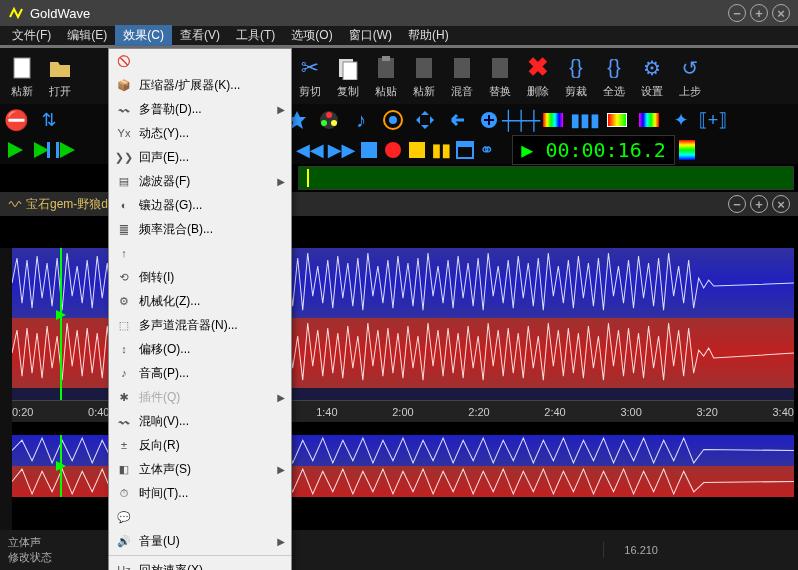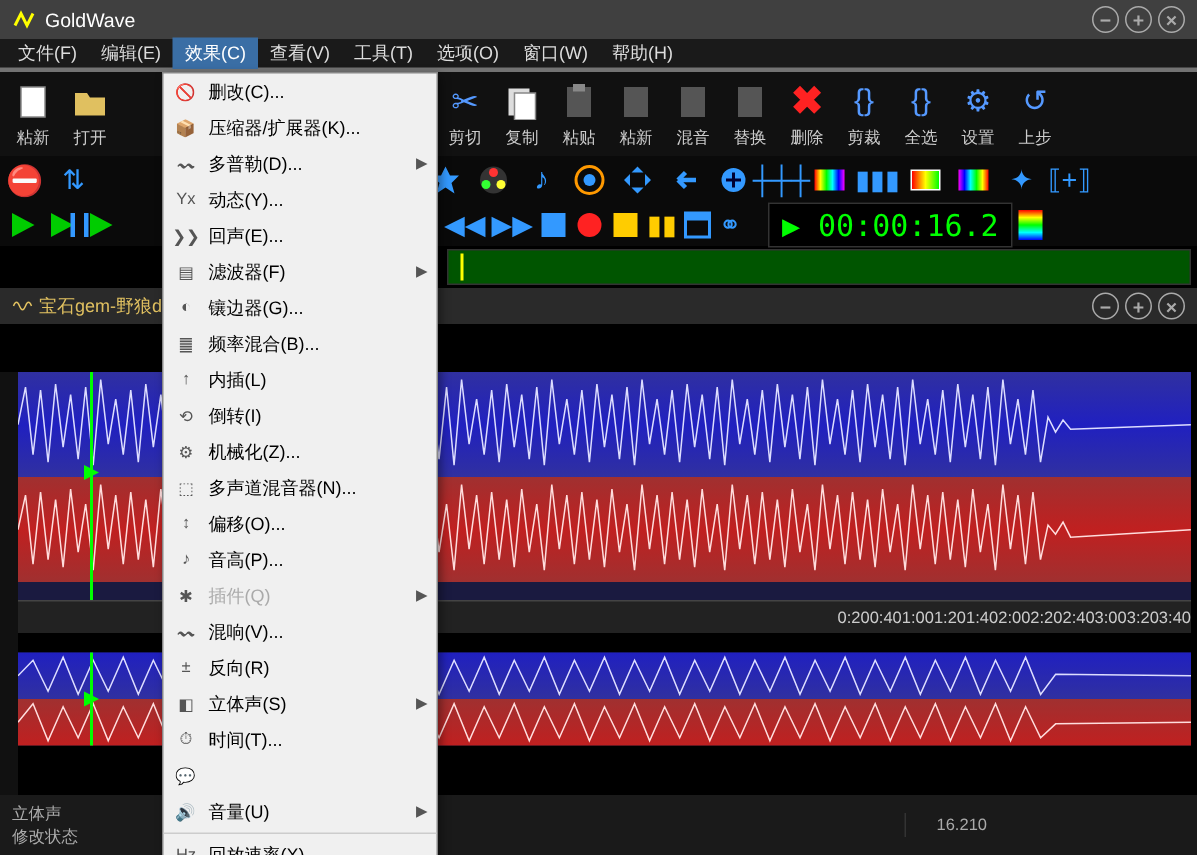--- a/index.html
+++ b/index.html
@@ -26,21 +26,21 @@
 .dd-icon { width: 18px; height: 18px; display: flex; align-items: center; justify-content: center; font-size: 11px; color: #555; }
 .dd-label { flex: 1; }
 .dd-arrow { color: #555; font-size: 10px; }
 .dd-sep { height: 1px; background: #ccc; margin: 2px 0; }
 .doc-title { height: 24px; background: #2a2a2a; display: flex; align-items: center; padding: 0 8px; }
 .doc-title-txt { flex: 1; color: #e0c060; font-size: 12px; }
 .wave-area { background: #1a1a40; position: relative; height: 152px; }
 .wave-top { height: 70px; background: linear-gradient(180deg, #3030a0 0%, #2020c0 50%, #3030a0 100%); position: relative; overflow: hidden; }
 .wave-bot { height: 70px; background: linear-gradient(180deg, #a03030 0%, #c02020 50%, #a03030 100%); position: relative; overflow: hidden; }
 .wave-noise { position: absolute; inset: 0; }
-.timeline { height: 22px; background: #222; display: flex; align-items: center; justify-content: flex-end; color: #ccc; font-size: 11px; border-top: 1px solid #444; }
+.timeline { height: 22px; background: #222; display: flex; align-items: center; justify-content: space-between; color: #ccc; font-size: 11px; border-top: 1px solid #444; }
 .play-cursor { position: absolute; top: 0; bottom: 0; width: 2px; background: #0f0; left: 48px; }
 .status-bar { position: absolute; bottom: 0; left: 0; right: 0; height: 40px; background: #1a1a1a; display: flex; align-items: center; font-size: 11px; color: #aaa; }
 .status-left { width: 110px; padding: 2px 8px; border-right: 2px solid #b91c1c; }
 .status-mid { flex: 1; padding: 2px 8px; }
 .status-time { padding: 2px 20px; border-left: 1px solid #333; }
 .timer-display { font-family: monospace; font-size: 20px; color: #0f0; background: #000; padding: 2px 8px; border: 1px solid #333; }
 svg { display: block; }
 .wave-mini-area { background: #1a1a40; position: absolute; left: 12px; right: 4px; top: 435px; height: 62px; display: flex; flex-direction: column; }
 .sidebar-left { position: absolute; left: 0; top: 248px; width: 12px; bottom: 40px; background: #111; }
 </style>
@@ -331,21 +331,20 @@
       <svg width="14" height="14" style="position:absolute;top:24px;left:-6px">
         <polygon points="2,2 12,7 2,12" fill="#0f0"></polygon>
       </svg>
     </div>
 </div>
 
 <div class="dropdown">
   <div id="dd-container">
       <div class="dd-item">
         <div class="dd-icon">🚫</div>
-        <div class="dd-label">删改(C)...</div>
       </div>
       <div class="dd-item">
         <div class="dd-icon">📦</div>
         <div class="dd-label">压缩器/扩展器(K)...</div>
       </div>
       <div class="dd-item">
         <div class="dd-icon">〰</div>
         <div class="dd-label">多普勒(D)...</div>
         <div class="dd-arrow">▶</div>
       </div>
@@ -365,21 +364,20 @@
       <div class="dd-item">
         <div class="dd-icon">◐</div>
         <div class="dd-label">镶边器(G)...</div>
       </div>
       <div class="dd-item">
         <div class="dd-icon">䷀</div>
         <div class="dd-label">频率混合(B)...</div>
       </div>
       <div class="dd-item">
         <div class="dd-icon">↑</div>
-        <div class="dd-label">内插(L)</div>
       </div>
       <div class="dd-item">
         <div class="dd-icon">⟲</div>
         <div class="dd-label">倒转(I)</div>
       </div>
       <div class="dd-item">
         <div class="dd-icon">⚙</div>
         <div class="dd-label">机械化(Z)...</div>
       </div>
       <div class="dd-item">

